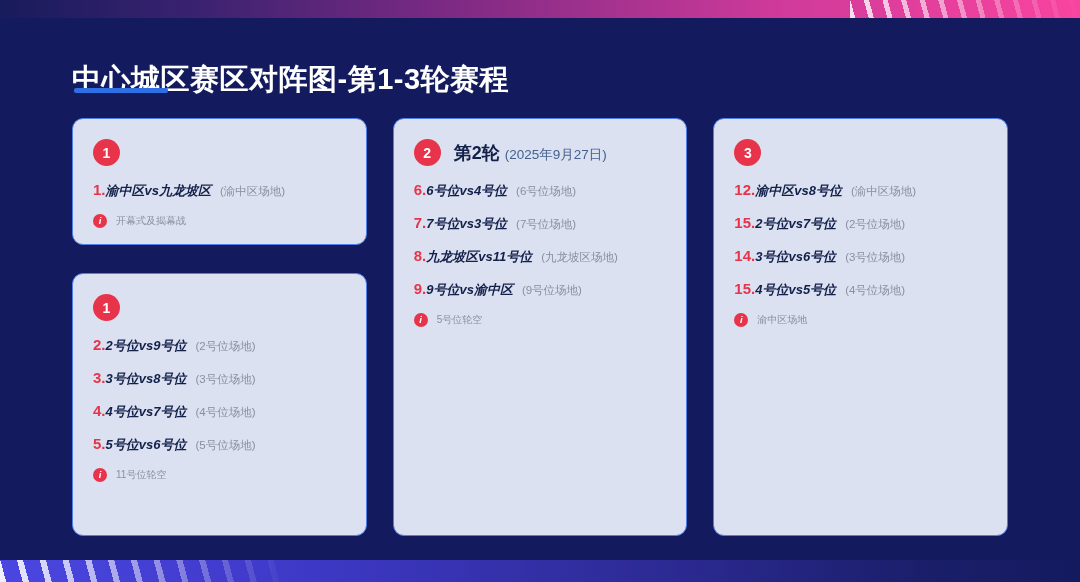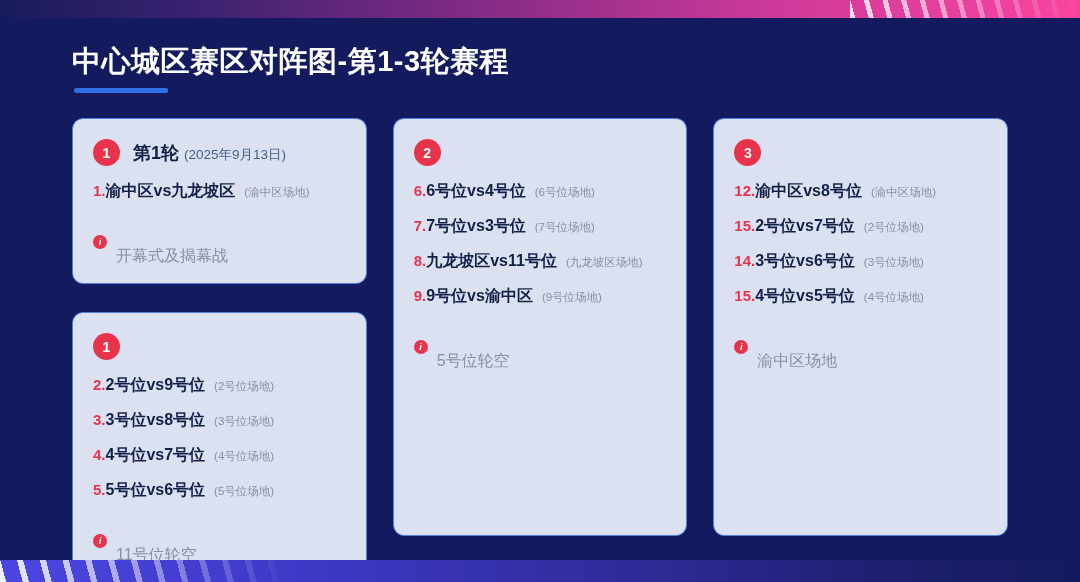--- a/index.html
+++ b/index.html
@@ -32,21 +32,21 @@
     position:absolute; left:0; bottom:0; width:290px; height:22px;
     background:repeating-linear-gradient(75deg,
       rgba(255,255,255,.92) 0px, rgba(255,255,255,.92) 6px,
       rgba(255,255,255,0) 6px, rgba(255,255,255,0) 22px);
     -webkit-mask-image:linear-gradient(90deg,rgba(0,0,0,1),rgba(0,0,0,0));
     mask-image:linear-gradient(90deg,rgba(0,0,0,1),rgba(0,0,0,0));
   }
 
   
   .page-title {
-    position:absolute; left:72px; top:42px;
+    position:absolute; left:72px; top:60px;
     font-size:29px; font-weight:bold; color:#ffffff;
     letter-spacing:.5px; white-space:nowrap;
   }
   .title-underline {
     position:absolute; left:74px; top:88px;
     width:94px; height:5px; background:#2f6fe4; border-radius:2px;
   }
 
   
   .columns {
@@ -79,51 +79,50 @@
   }
   .round-date {
     font-size:13.5px; color:#44618e; margin-left:5px; font-weight:normal;
     white-space:nowrap;
   }
 
   .match-row {
     display:flex; align-items:baseline; margin-bottom:14px; white-space:nowrap;
   }
   .match-no { font-size:15px; font-weight:bold; color:#e8344a; }
-  .match-text { font-size:16px; font-weight:bold; color:#12204a; }
+  .match-text { font-size:13px; font-weight:bold; color:#12204a;font-style:italic; }
   .match-venue { font-size:11.5px; color:#8a8f9e; margin-left:9px; }
 
   .note-row {
     display:flex; align-items:center; gap:9px; margin-top:2px;
   }
   .info-icon {
     width:14px; height:14px; border-radius:50%;
     background:#e8344a; color:#fff;
     font-size:9.5px; font-weight:bold; font-style:italic;
     display:flex; align-items:center; justify-content:center;
     flex:0 0 auto; line-height:1;
   }
-  .note-text { font-size:16px; color:#8a8f9e; white-space:nowrap;margin-top:30px; }
+  .note-text { font-size:10px; color:#8a8f9e; white-space:nowrap; }
 </style>
 </head>
 <body>
 
 <div class="band-top">
   <div class="band-top-stripes"></div>
 </div>
 
 <div class="page-title">中心城区赛区对阵图-第1-3轮赛程</div>
 <div class="title-underline"></div>
 
 <div class="columns" id="columns-root">
     <div class="column">
       <div class="card">
         <div class="card-head">
           <div class="round-badge">1</div>
-          <div class="round-title"><span>第1轮</span><span class="round-date">(2025年9月13日)</span></div>
         </div>
         <div class="match-row">
           <span class="match-no">1.</span>
           <span class="match-text">渝中区vs九龙坡区</span>
           <span class="match-venue">(渝中区场地)</span>
         </div>
         <div class="note-row">
           <span class="info-icon">i</span>
           <span class="note-text">开幕式及揭幕战</span>
         </div>
@@ -155,20 +154,21 @@
         <div class="note-row">
           <span class="info-icon">i</span>
           <span class="note-text">11号位轮空</span>
         </div>
       </div>
     </div>
     <div class="column">
       <div class="card grow">
         <div class="card-head">
           <div class="round-badge">2</div>
+          <div class="round-title"><span>第2轮</span><span class="round-date">(2025年9月27日)</span></div>
         </div>
         <div class="match-row">
           <span class="match-no">6.</span>
           <span class="match-text">6号位vs4号位</span>
           <span class="match-venue">(6号位场地)</span>
         </div>
         <div class="match-row">
           <span class="match-no">7.</span>
           <span class="match-text">7号位vs3号位</span>
           <span class="match-venue">(7号位场地)</span>

